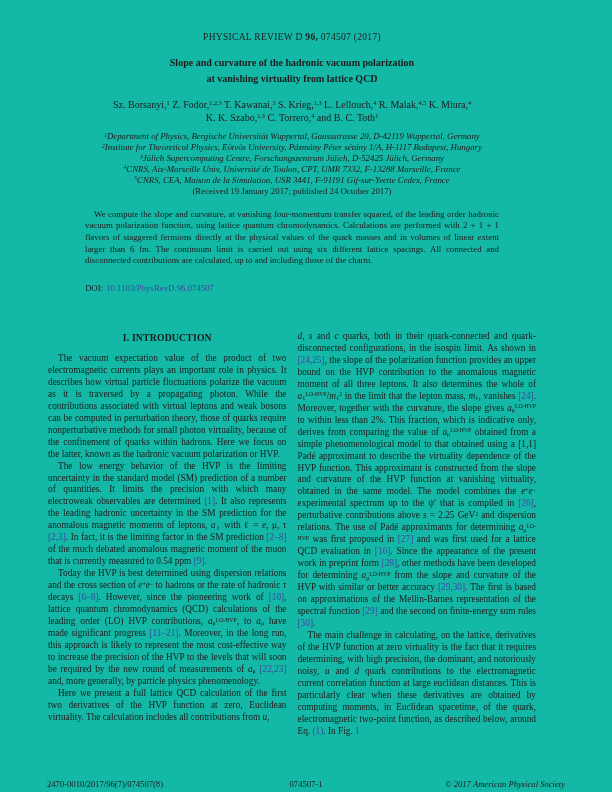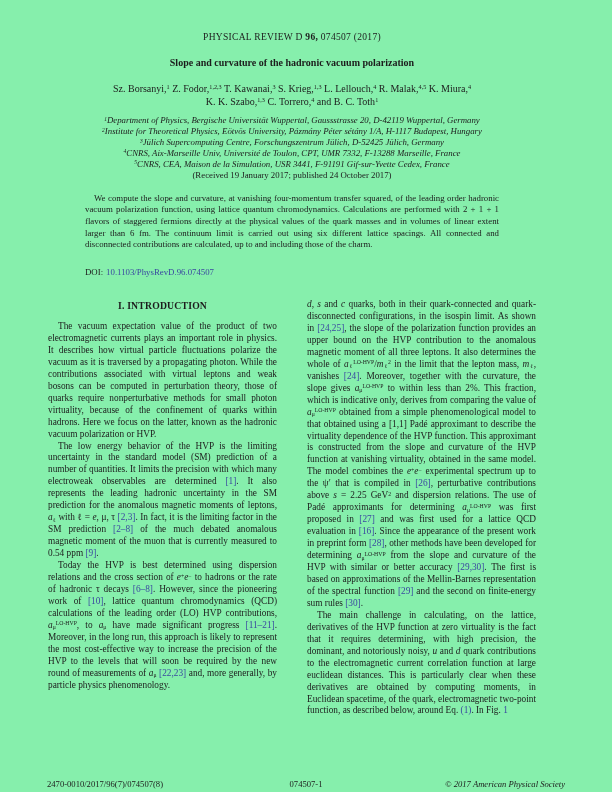--- a/index.html
+++ b/index.html
@@ -10,21 +10,21 @@
   html,body{background:#ffffff;}
   body{
     font-family:"Liberation Serif","DejaVu Serif",serif;
     color:var(--text);
     -webkit-font-smoothing:antialiased;
   }
   .page{
     position:relative;
     width:612px;height:792px;
     margin:0 auto;
-    background:#86efac;
+    background:#14b8a6;
     padding:32px 76px 0 48px;
     overflow:hidden;
   }
   .jheader{
     text-align:center;
     font-size:9.5px;
     letter-spacing:0.3px;
   }
   .title{
     margin-top:13px;
@@ -58,23 +58,23 @@
     text-align:justify;
     text-indent:9px;
   }
   .doi{
     margin:12px 37px 0 37px;
     font-size:8.8px;
   }
   .doi .lnk{margin-left:3px;}
   .lnk{color:var(--link);text-align:center;}
   .cols{
-    margin-top:22px;
+    margin-top:38px;
     display:flex;
-    gap:30px;
+    gap:11px;
   }
   .col{
     width:251.5px;
     font-size:9.3px;
     line-height:11.95px;
     text-align:justify;
   }
   .sec{
     text-align:center;
     font-size:9.7px;
@@ -113,20 +113,21 @@
 </style>
 </head>
 <body>
 
 <div class="page">
 
   <div class="jheader">PHYSICAL REVIEW D <b>96,</b> 074507 (2017)</div>
 
   <h1 class="title">
       <div>Slope and curvature of the hadronic vacuum polarization</div>
+      <div>at vanishing virtuality from lattice QCD</div>
     </h1>
 
   <div class="authors">
       <div>Sz. Borsanyi,<sup>1</sup> Z. Fodor,<sup>1,2,3</sup> T. Kawanai,<sup>3</sup> S. Krieg,<sup>1,3</sup> L. Lellouch,<sup>4</sup> R. Malak,<sup>4,5</sup> K. Miura,<sup>4</sup></div>
       <div>K. K. Szabo,<sup>1,3</sup> C. Torrero,<sup>4</sup> and B. C. Toth<sup>1</sup></div>
     </div>
 
   <div class="affils">
       <div><sup>1</sup>Department of Physics, Bergische Universität Wuppertal, Gaussstrasse 20, D-42119 Wuppertal, Germany</div>
       <div><sup>2</sup>Institute for Theoretical Physics, Eötvös University, Pázmány Péter sétány 1/A, H-1117 Budapest, Hungary</div>
@@ -143,20 +144,21 @@
     <span>DOI:</span><span class="lnk">10.1103/PhysRevD.96.074507</span>
   </div>
 
   <div class="cols">
     <div class="col">
       <h2 class="sec">I. INTRODUCTION</h2>
       <div>
           <p>The vacuum expectation value of the product of two electromagnetic currents plays an important role in physics. It describes how virtual particle fluctuations polarize the vacuum as it is traversed by a propagating photon. While the contributions associated with virtual leptons and weak bosons can be computed in perturbation theory, those of quarks require nonperturbative methods for small photon virtuality, because of the confinement of quarks within hadrons. Here we focus on the latter, known as the hadronic vacuum polarization or HVP.</p>
           <p>The low energy behavior of the HVP is the limiting uncertainty in the standard model (SM) prediction of a number of quantities. It limits the precision with which many electroweak observables are determined <span class="lnk">[1]</span>. It also represents the leading hadronic uncertainty in the SM prediction for the anomalous magnetic moments of leptons, <i>a</i><sub>ℓ</sub> with ℓ = <i>e</i>, μ, τ <span class="lnk">[2,3]</span>. In fact, it is the limiting factor in the SM prediction <span class="lnk">[2–8]</span> of the much debated anomalous magnetic moment of the muon that is currently measured to 0.54 ppm <span class="lnk">[9]</span>.</p>
           <p>Today the HVP is best determined using dispersion relations and the cross section of <i>e</i><sup>+</sup><i>e</i><sup>−</sup> to hadrons or the rate of hadronic τ decays <span class="lnk">[6–8]</span>. However, since the pioneering work of <span class="lnk">[10]</span>, lattice quantum chromodynamics (QCD) calculations of the leading order (LO) HVP contributions, <i>a</i><sub>μ</sub><sup>LO-HVP</sup>, to <i>a</i><sub>μ</sub> have made significant progress <span class="lnk">[11–21]</span>. Moreover, in the long run, this approach is likely to represent the most cost-effective way to increase the precision of the HVP to the levels that will soon be required by the new round of measurements of <i>a</i><sub>μ</sub> <span class="lnk">[22,23]</span> and, more generally, by particle physics phenomenology.</p>
+          <p>Here we present a full lattice QCD calculation of the first two derivatives of the HVP function at zero, Euclidean virtuality. The calculation includes all contributions from <i>u</i>,</p>
         </div>
     </div>
     <div class="col">
       <div>
           <p class="noindent"><i>d</i>, <i>s</i> and <i>c</i> quarks, both in their quark-connected and quark-disconnected configurations, in the isospin limit. As shown in <span class="lnk">[24,25]</span>, the slope of the polarization function provides an upper bound on the HVP contribution to the anomalous magnetic moment of all three leptons. It also determines the whole of <i>a</i><sub>ℓ</sub><sup>LO-HVP</sup>/<i>m</i><sub>ℓ</sub><sup>2</sup> in the limit that the lepton mass, <i>m</i><sub>ℓ</sub>, vanishes <span class="lnk">[24]</span>. Moreover, together with the curvature, the slope gives <i>a</i><sub>μ</sub><sup>LO-HVP</sup> to within less than 2%. This fraction, which is indicative only, derives from comparing the value of <i>a</i><sub>μ</sub><sup>LO-HVP</sup> obtained from a simple phenomenological model to that obtained using a [1,1] Padé approximant to describe the virtuality dependence of the HVP function. This approximant is constructed from the slope and curvature of the HVP function at vanishing virtuality, obtained in the same model. The model combines the <i>e</i><sup>+</sup><i>e</i><sup>−</sup> experimental spectrum up to the ψ′ that is compiled in <span class="lnk">[26]</span>, perturbative contributions above <i>s</i> = 2.25 GeV<sup>2</sup> and dispersion relations. The use of Padé approximants for determining <i>a</i><sub>μ</sub><sup>LO-HVP</sup> was first proposed in <span class="lnk">[27]</span> and was first used for a lattice QCD evaluation in <span class="lnk">[16]</span>. Since the appearance of the present work in preprint form <span class="lnk">[28]</span>, other methods have been developed for determining <i>a</i><sub>μ</sub><sup>LO-HVP</sup> from the slope and curvature of the HVP with similar or better accuracy <span class="lnk">[29,30]</span>. The first is based on approximations of the Mellin-Barnes representation of the spectral function <span class="lnk">[29]</span> and the second on finite-energy sum rules <span class="lnk">[30]</span>.</p>
           <p>The main challenge in calculating, on the lattice, derivatives of the HVP function at zero virtuality is the fact that it requires determining, with high precision, the dominant, and notoriously noisy, <i>u</i> and <i>d</i> quark contributions to the electromagnetic current correlation function at large euclidean distances. This is particularly clear when these derivatives are obtained by computing moments, in Euclidean spacetime, of the quark, electromagnetic two-point function, as described below, around Eq. <span class="lnk">(1)</span>. In Fig. <span class="lnk">1</span></p>
         </div>
     </div>
   </div>
 

